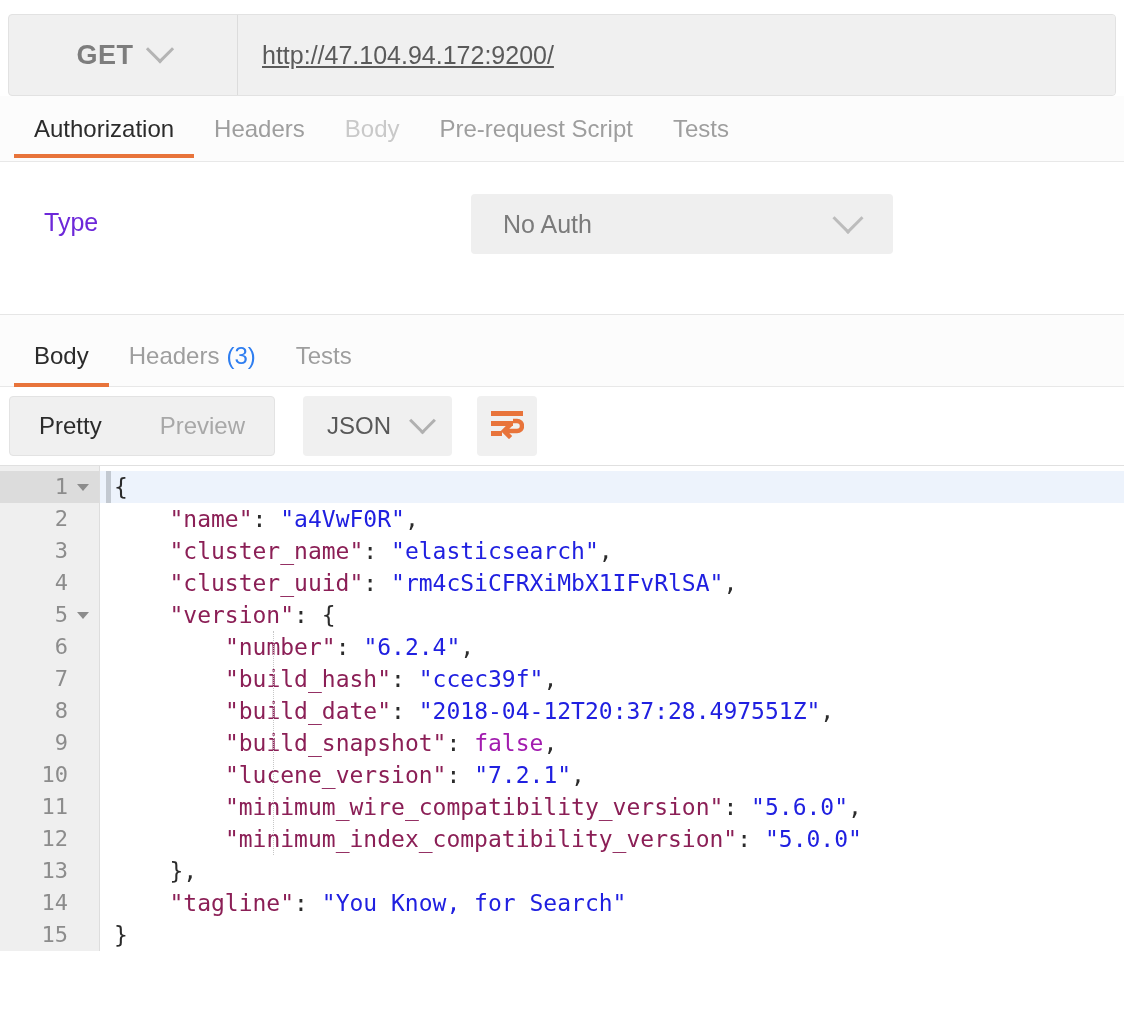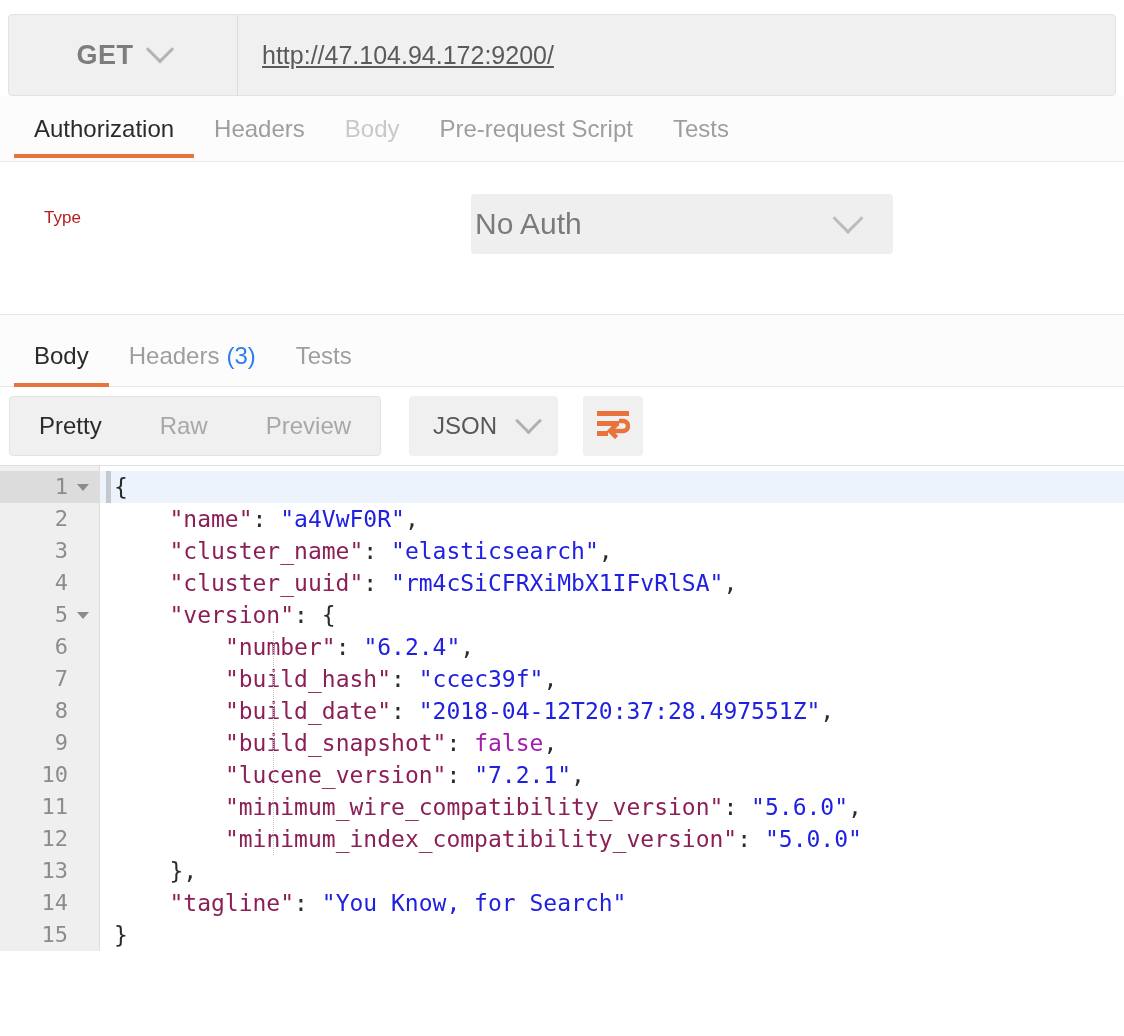--- a/index.html
+++ b/index.html
@@ -104,39 +104,39 @@
   .auth-section {
     height: 152px;
     position: relative;
     border-bottom: 1px solid #e6e6e6;
     background: #ffffff;
   }
   .type-label {
     position: absolute;
     left: 44px;
     top: 46px;
-    font-size: 17px;
-    color: #b91c1c;
+    font-size: 25px;
+    color: #6d28d9;
   }
   .auth-select {
     position: absolute;
     left: 471px;
     top: 32px;
     width: 422px;
     height: 60px;
     background: #efefef;
     border-radius: 4px;
     display: flex;
     align-items: center;
     cursor: pointer;
     box-sizing: border-box;
   }
   .auth-select-text {
-    margin-left: 4px;
-    font-size: 30px;
+    margin-left: 32px;
+    font-size: 25px;
     color: #7b7b7b;
     flex: 1;
   }
   .auth-select .chev {
     margin-right: 34px;
     width: 19px;
     height: 19px;
     border-right-color: #bcbcbc;
     border-bottom-color: #bcbcbc;
   }
@@ -334,21 +334,20 @@
 
 <div class="resp-tabs">
   <div class="tab active"><span>Body</span></div>
   <div class="tab"><span>Headers</span><span class="badge-count">(3)</span></div>
   <div class="tab"><span>Tests</span></div>
 </div>
 
 <div class="body-toolbar">
   <div class="segmented">
     <div class="seg active">Pretty</div>
-    <div class="seg">Raw</div>
     <div class="seg">Preview</div>
   </div>
   <div class="format-select">
     <span class="format-select-text">JSON</span>
     <span class="chev"></span>
   </div>
   <div class="wrap-btn">
     <span>
       <svg width="34" height="30" viewBox="0 0 34 30" xmlns="http://www.w3.org/2000/svg">
         <rect x="1" y="2" width="32" height="5" fill="#e8743b"></rect>

